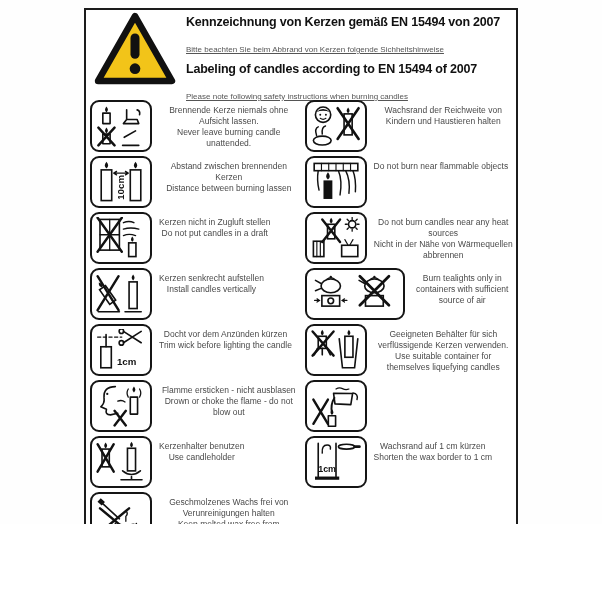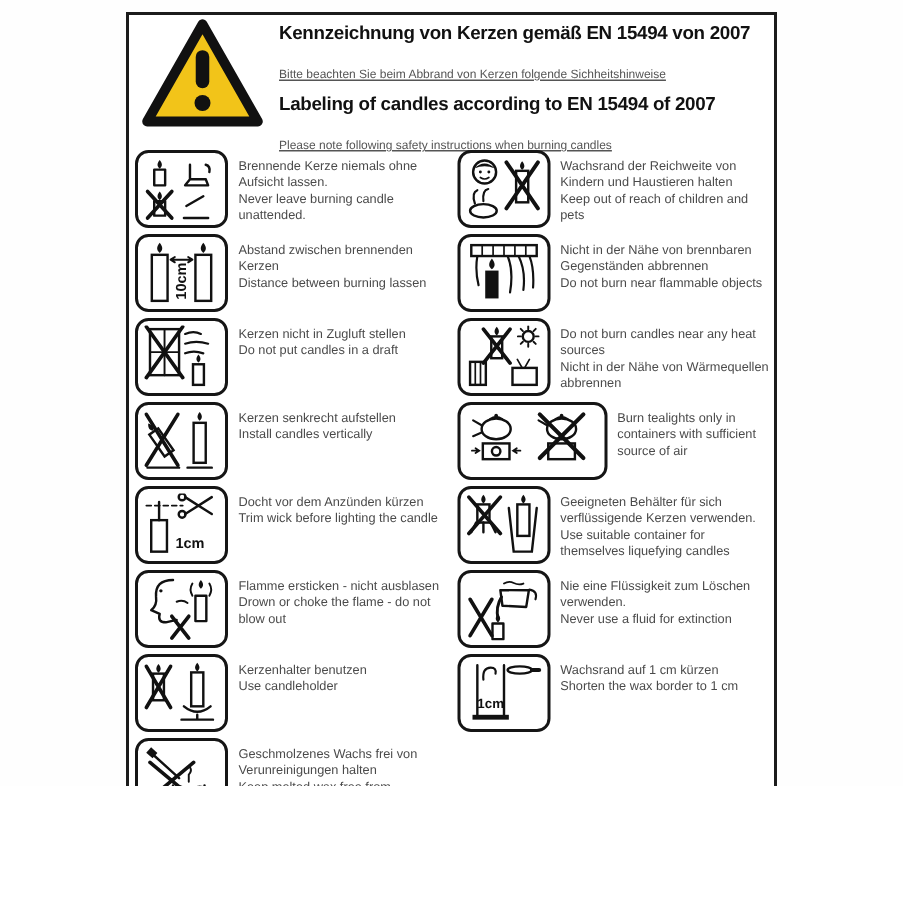--- a/index.html
+++ b/index.html
@@ -4,21 +4,21 @@
 <style>
   html,body{margin:0;padding:0;background:#fff;}
   .page{position:relative;width:602px;height:524px;background:#fefefe;font-family:"Liberation Sans",sans-serif;overflow:hidden;}
   .sheet{position:absolute;left:84px;top:8px;width:434px;height:562px;border:2px solid #1c1c1c;box-sizing:border-box;background:#fff;}
   .header{display:flex;align-items:flex-start;padding:2px 2px 0 8px;height:84px;box-sizing:border-box;}
   .tri{width:82px;height:74px;flex-shrink:0;margin-top:0;}
   .titles{margin-left:10px;padding-top:3px;min-width:0;}
   .title{font-size:12.5px;font-weight:bold;color:#111;letter-spacing:-0.2px;white-space:nowrap;}
   .subtitle{font-size:8px;color:#555;margin-top:16px;white-space:nowrap;text-decoration:underline;}
   .title.en{margin-top:8px;}
-  .grid{display:flex;gap:6px;padding:6px 3px 0 4px;}
+  .grid{display:flex;gap:6px;padding:6px 3px 0 4px;text-align:center;}
   .col{flex:1;display:flex;flex-direction:column;min-width:0;}
   .item{display:flex;align-items:flex-start;margin-bottom:4px;min-height:52px;}
   .pict{width:62px;height:52px;border:2px solid #151515;border-radius:9px;box-sizing:border-box;display:flex;align-items:center;justify-content:center;flex-shrink:0;background:#fff;}
   .pict svg{width:52px;height:42px;display:block;font-family:inherit;}
   .pict.wide{width:100px;}
   .pict.wide svg{width:90px;}
   .txt{margin:5px 0 0 7px;font-size:8.5px;color:#4a4a4a;line-height:1.3;min-width:0;}
   .txt span{display:block;}
   .bottom-rule{position:absolute;left:0;top:591px;width:602px;height:1px;background:#d7d7d7;}
 </style>
@@ -220,38 +220,36 @@
               <path d="M6 38 q-3 -9 2 -11 M13 36 q-1 -9 4 -10" stroke-width="1.8"></path>
               <ellipse cx="13" cy="44" rx="11" ry="5.5"></ellipse>
               <path d="M45 3 c2.4 3 2.4 5.2 0 7.2 c-2.4 -2 -2.4 -4.2 0 -7.2" fill="#111" stroke="none"></path>
               <rect x="40" y="11" width="10" height="26"></rect>
               <path d="M32 4 L58 42 M58 4 L32 42" stroke-width="3.2"></path>
             </g>
               </svg>
           </div>
           <div class="txt">
             <span>Wachsrand der Reichweite von Kindern und Haustieren halten</span>
-            <span>Keep out of reach of children and pets</span>
           </div>
         </div>
 
         <div class="item">
           <div class="pict">
             <svg viewBox="0 0 60 52">
                 <g fill="none" stroke="#111" stroke-width="2" stroke-linecap="round">
               <rect x="3" y="3" width="54" height="9"></rect>
               <path d="M12 3 v9 M21 3 v9 M30 3 v9 M39 3 v9 M48 3 v9" stroke-width="1.4"></path>
               <path d="M33 12 q5 12 2 30 M42 12 q6 12 4 28 M51 12 q4 10 3 26 M8 12 q-2 12 1 24" stroke-width="1.8"></path>
               <path d="M20 14 c3 3.8 3 6.6 0 9 c-3 -2.4 -3 -5.2 0 -9" fill="#111" stroke="none"></path>
               <rect x="15.5" y="25" width="9" height="21" fill="#111"></rect>
             </g>
               </svg>
           </div>
           <div class="txt">
-            <span>Nicht in der Nähe von brennbaren Gegenständen abbrennen</span>
             <span>Do not burn near flammable objects</span>
           </div>
         </div>
 
         <div class="item">
           <div class="pict">
             <svg viewBox="0 0 60 52">
                 <g fill="none" stroke="#111" stroke-width="2" stroke-linecap="round">
               <circle cx="50" cy="9" r="4.5"></circle>
               <path d="M50 0.5 v2.5 M50 15 v2.5 M41.5 9 h2.5 M56 9 h2.5 M43.8 2.8 l1.8 1.8 M54.4 13.4 l1.8 1.8 M43.8 15.2 l1.8 -1.8 M54.4 4.6 l1.8 -1.8" stroke-width="1.6"></path>
@@ -324,24 +322,20 @@
               <path d="M28 8 l23 5 -5 13 -19 -5 z" transform="rotate(-12 39 14)"></path>
               <path d="M51 10 q7 1 5 8" stroke-width="1.8"></path>
               <path d="M30 5 q4 -2.5 8 -0.5 q4 2 8 0.5" stroke-width="1.5"></path>
               <path d="M28 16 q-5 8 -3 18" stroke-width="2.4"></path>
               <path d="M25 30 c2.4 3 2.4 5.2 0 7.2 c-2.4 -2 -2.4 -4.2 0 -7.2" fill="#111" stroke="none"></path>
               <rect x="20.5" y="38" width="9" height="13"></rect>
               <path d="M2 18 L20 48 M20 18 L2 48" stroke-width="3"></path>
             </g>
               </svg>
           </div>
-          <div class="txt">
-            <span>Nie eine Flüssigkeit zum Löschen verwenden.</span>
-            <span>Never use a fluid for extinction</span>
-          </div>
         </div>
 
         <div class="item">
           <div class="pict">
             <svg viewBox="0 0 60 52">
                 <g fill="none" stroke="#111" stroke-width="2" stroke-linecap="round">
               <path d="M8 3 V44 M30 3 V44"></path>
               <path d="M13 15 q-1 -10 6 -10 q5 0 4 5" stroke-width="1.8"></path>
               <ellipse cx="43" cy="7" rx="10" ry="3"></ellipse>
               <path d="M53 7 h6" stroke-width="3.4"></path>

